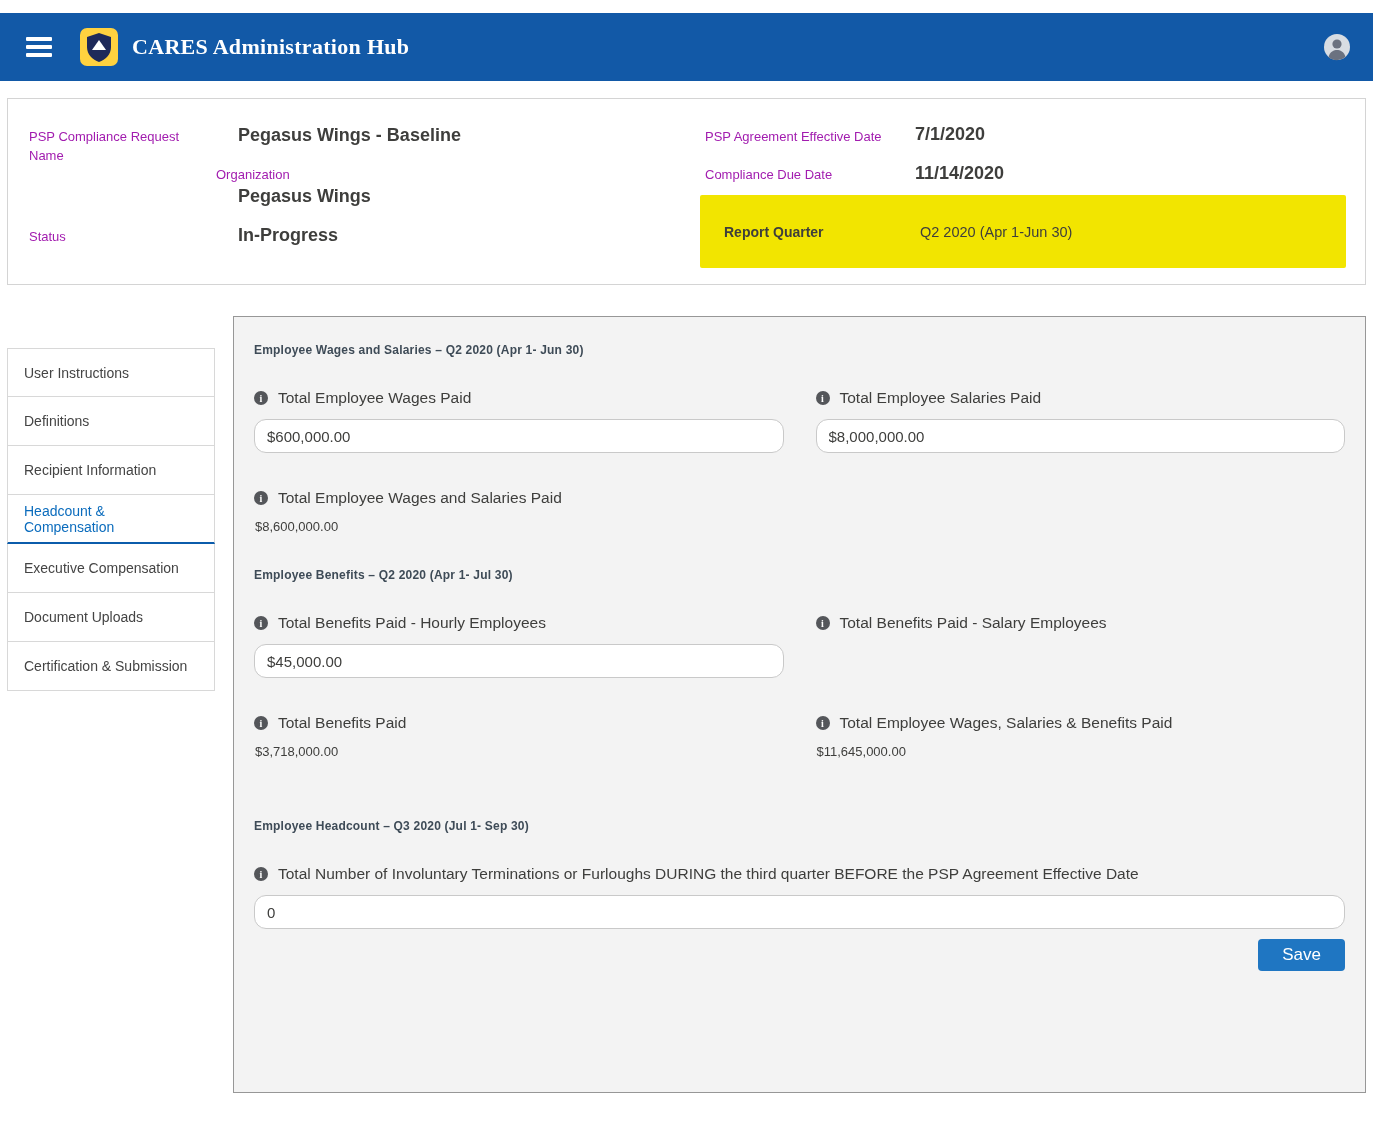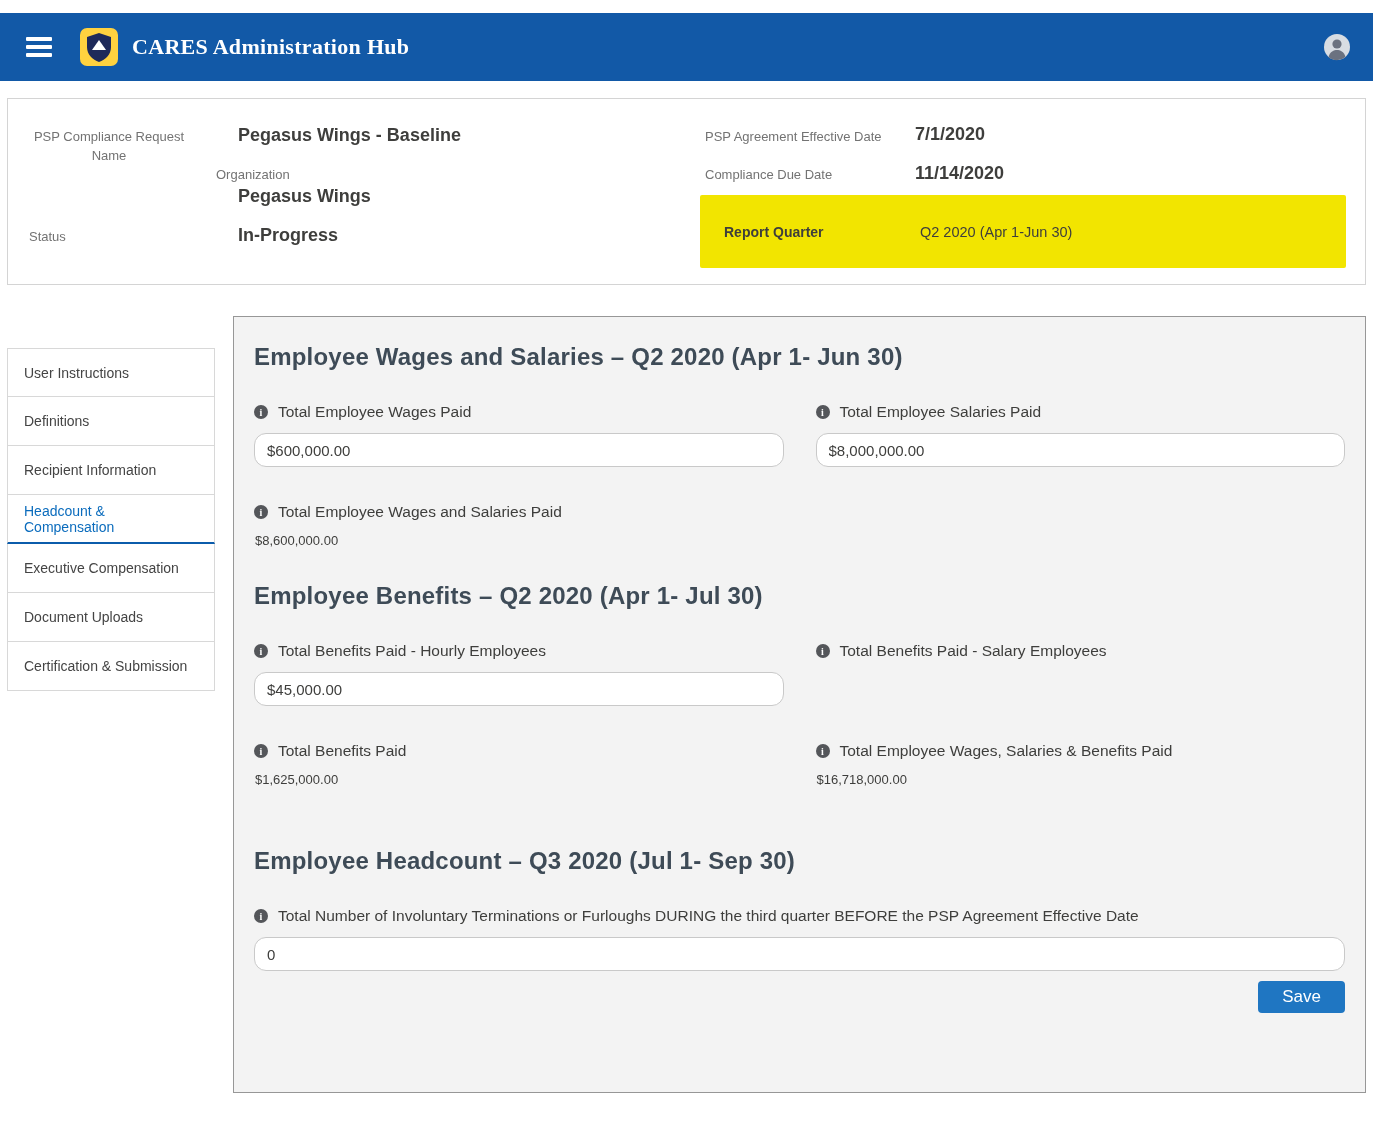--- a/index.html
+++ b/index.html
@@ -35,21 +35,21 @@
   .avatar { width: 28px; height: 28px; cursor: pointer; }
 
   
   .summary-card {
     margin: 17px 7px 0 7px;
     border: 1px solid #d4d4d4;
     background: #ffffff;
     position: relative;
     height: 187px;
   }
-  .sum-label { position: absolute; font-size: 13px; color: #737373; line-height: 19px; text-align: center; }
+  .sum-label { position: absolute; font-size: 13px; color: #a21caf; line-height: 19px; }
   .sum-value { position: absolute; font-size: 18px; color: #3e3e3c; font-weight: bold; }
 
   .report-quarter-box {
     position: absolute;
     left: 692px; right: 19px; top: 96px;
     height: 73px;
     background: #f2e500;
     border-radius: 2px;
     display: flex;
     align-items: center;
@@ -82,21 +82,21 @@
   .content-panel {
     margin-left: 18px;
     flex: 1;
     background: #f3f3f3;
     border: 1px solid #979797;
     min-height: 777px;
     padding: 26px 20px 22px 20px;
     position: relative;
   }
   .section-title {
-    font-size: 24px;
+    font-size: 12px;
     font-weight: 600;
     color: #3e4b57;
     letter-spacing: 0.2px;
     margin: 0 0 30px 0;
   }
   .field-grid {
     display: grid;
     grid-template-columns: 1fr 1fr;
     column-gap: 32px;
     margin-bottom: 26px;
@@ -264,28 +264,28 @@
         </div>
       </div>
     </div>
 
     <div class="field-grid section-gap">
       <div class="ro-block">
         <div class="field-label-row">
           <span class="info-icon">i</span>
           <span class="field-label">Total Benefits Paid</span>
         </div>
-        <div class="readonly-value">$1,625,000.00</div>
+        <div class="readonly-value">$3,718,000.00</div>
       </div>
       <div class="ro-block">
         <div class="field-label-row">
           <span class="info-icon">i</span>
           <span class="field-label">Total Employee Wages, Salaries &amp; Benefits Paid</span>
         </div>
-        <div class="readonly-value">$16,718,000.00</div>
+        <div class="readonly-value">$11,645,000.00</div>
       </div>
     </div>
 
     <h2 class="section-title section-gap">Employee Headcount – Q3 2020 (Jul 1- Sep 30)</h2>
 
     <div>
       <div class="field-label-row full-label">
         <span class="info-icon">i</span>
         <span class="field-label">Total Number of Involuntary Terminations or Furloughs DURING the third quarter BEFORE the PSP Agreement Effective Date</span>
       </div>

